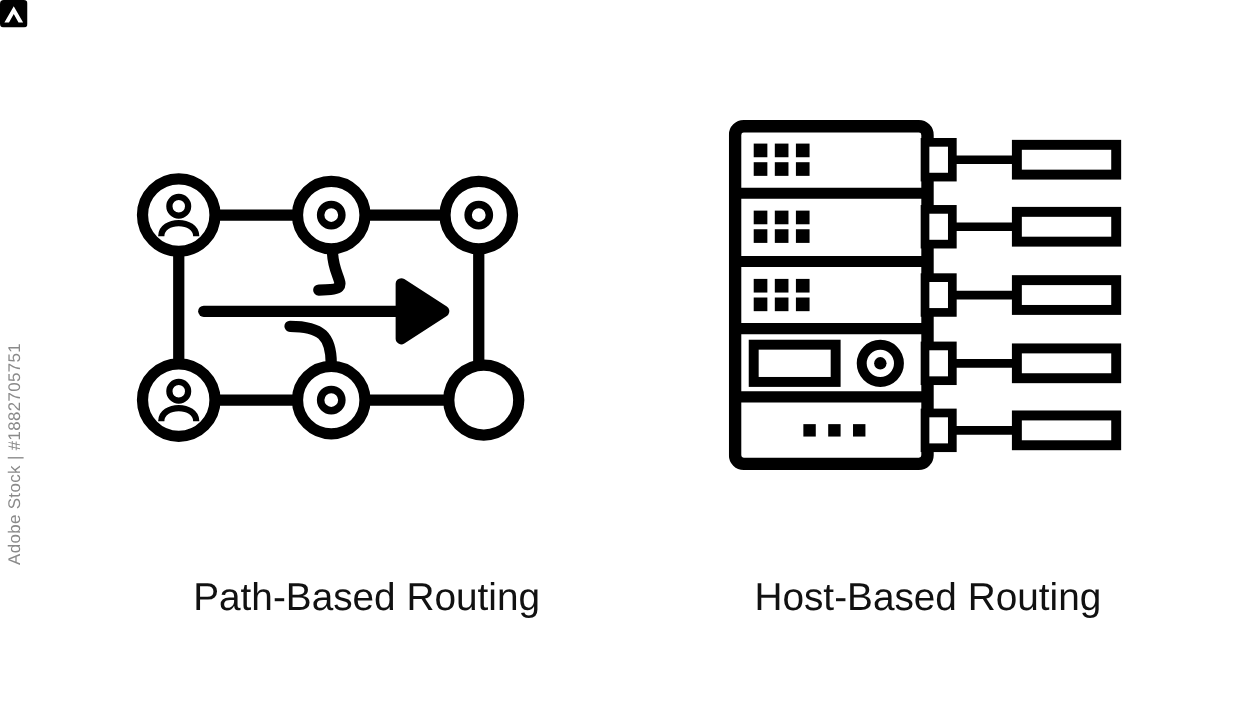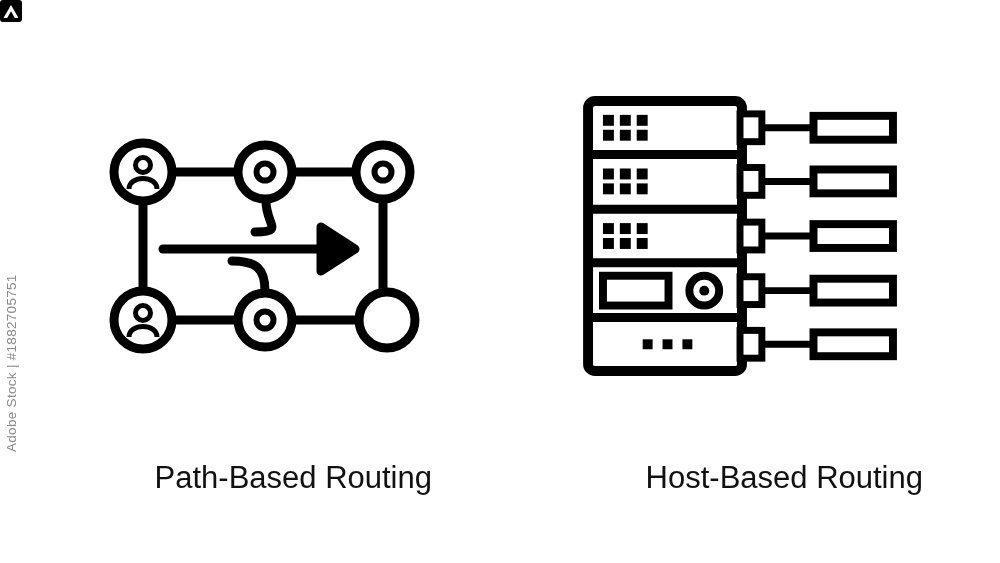--- a/index.html
+++ b/index.html
@@ -45,21 +45,21 @@
   .caption {
     position: absolute;
     top: 445px;
     font-size: 31px;
     line-height: 1.05;
     color: #111111;
     text-align: right;
     margin-top: 17px;
   }
   .caption-path { left: 92px;  width: 340px; }
-  .caption-host { left: 593px; width: 330px; }
+  .caption-host { left: 551px; width: 330px; }
 </style>
 </head>
 <body>
 
 <div class="canvas">
 
   <svg class="wm-logo" viewBox="0 0 22 22">
     <rect x="0" y="0" width="22" height="22" rx="3" fill="#000000"></rect>
     <path d="M11 5 L18.5 18 H14.8 L11 11.2 L7.2 18 H3.5 Z" fill="#ffffff"></path>
   </svg>

